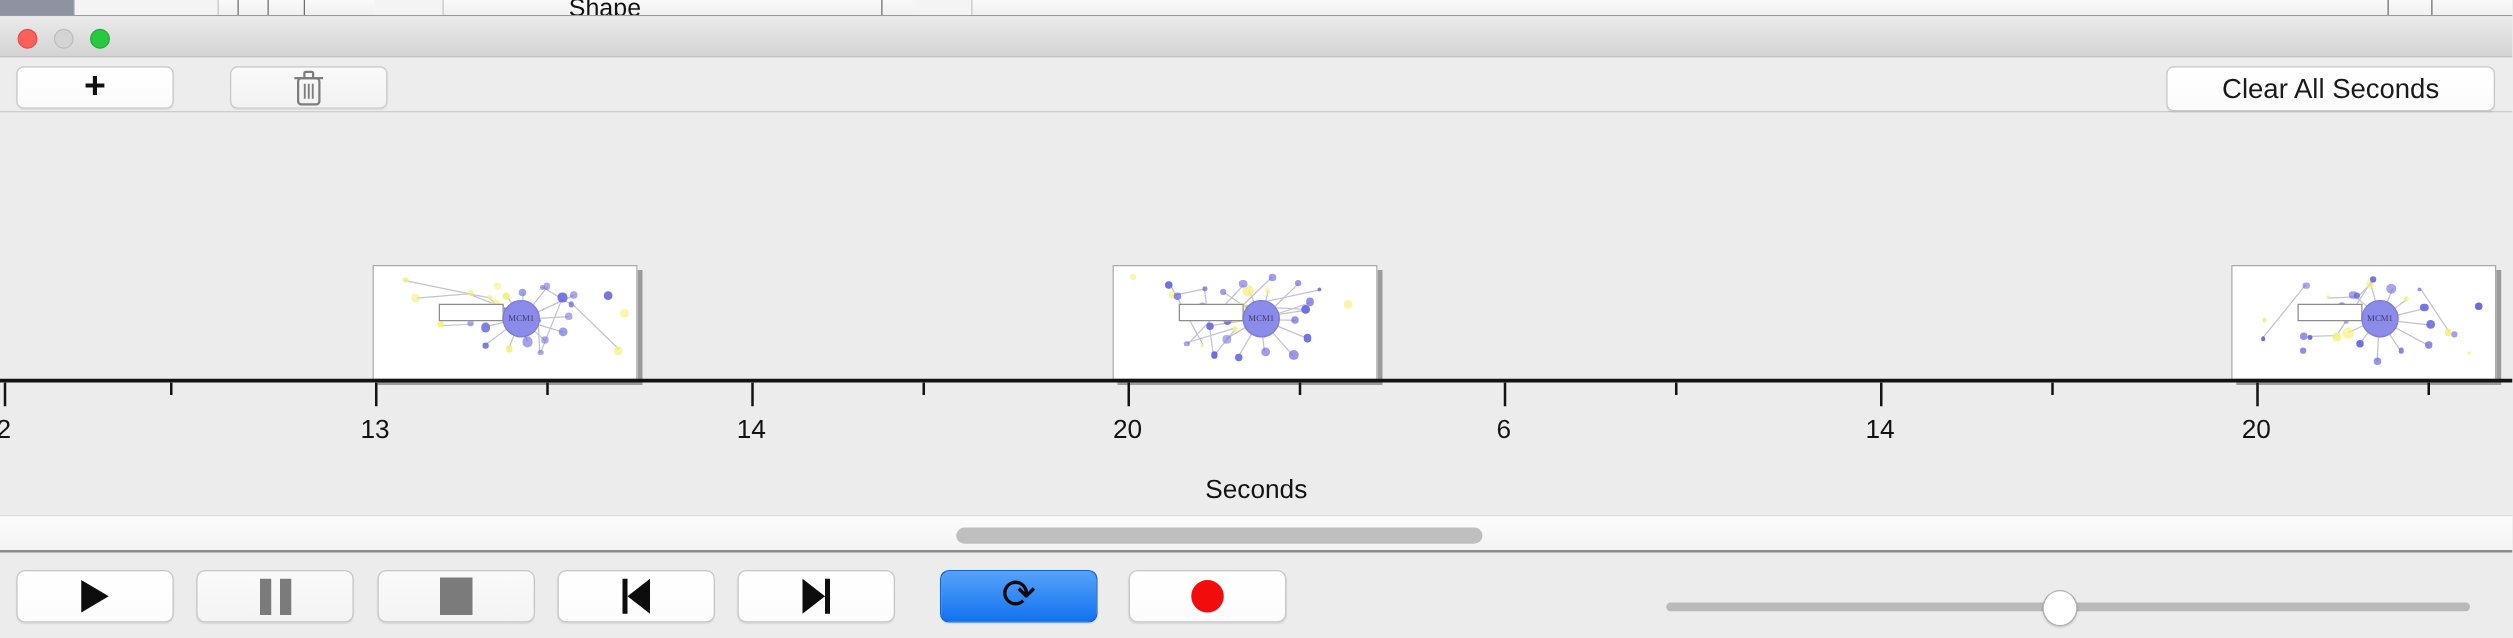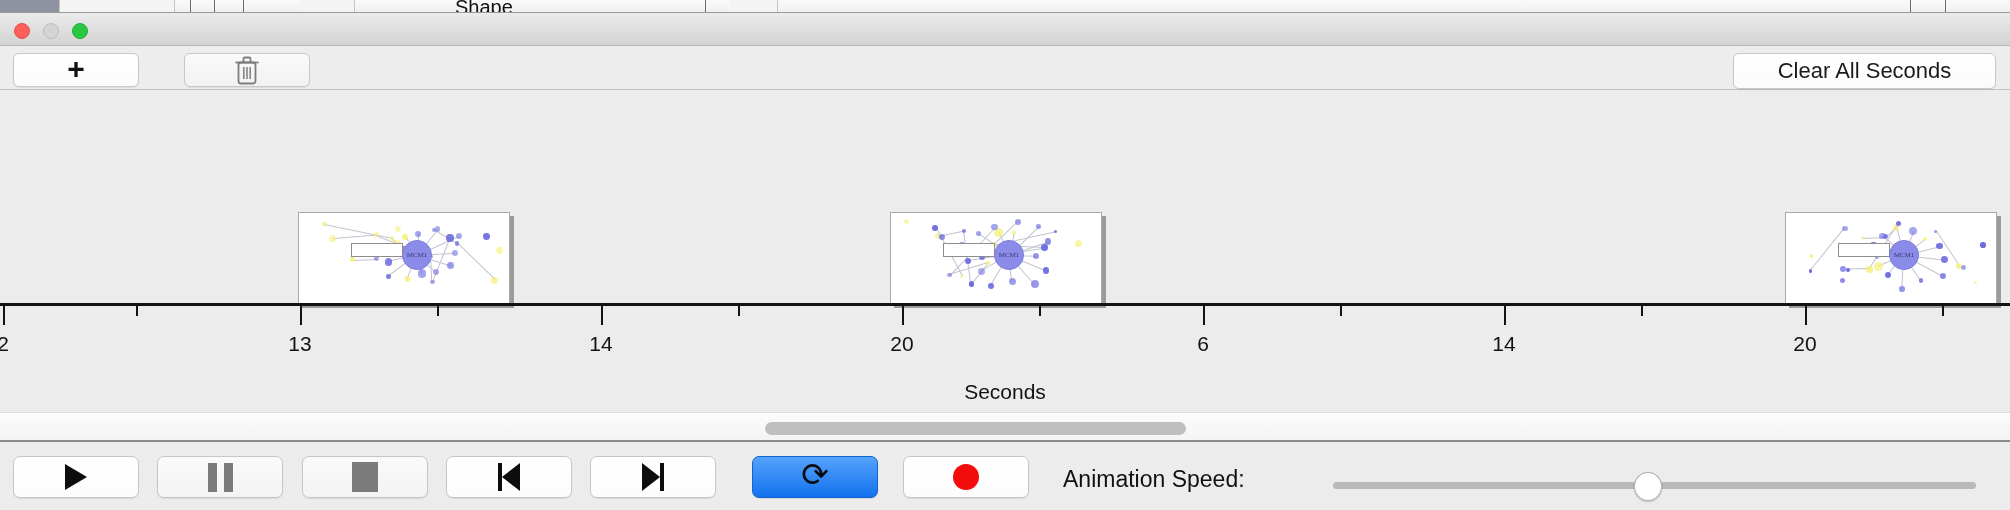--- a/index.html
+++ b/index.html
@@ -447,18 +447,17 @@
           <i></i>
           <b></b>
         </span>
     </div>
     <div class="cbtn cb-loop active">
       <span class="ico-loop">⟳</span>
     </div>
     <div class="cbtn cb-rec">
       <span class="ico-rec"></span>
     </div>
-    <div class="speed-label">Animation Speed:</div>
   </div>
   <div class="slider-track"></div>
   <div class="slider-thumb"></div>
 
 </div>
 
 </body></html>

